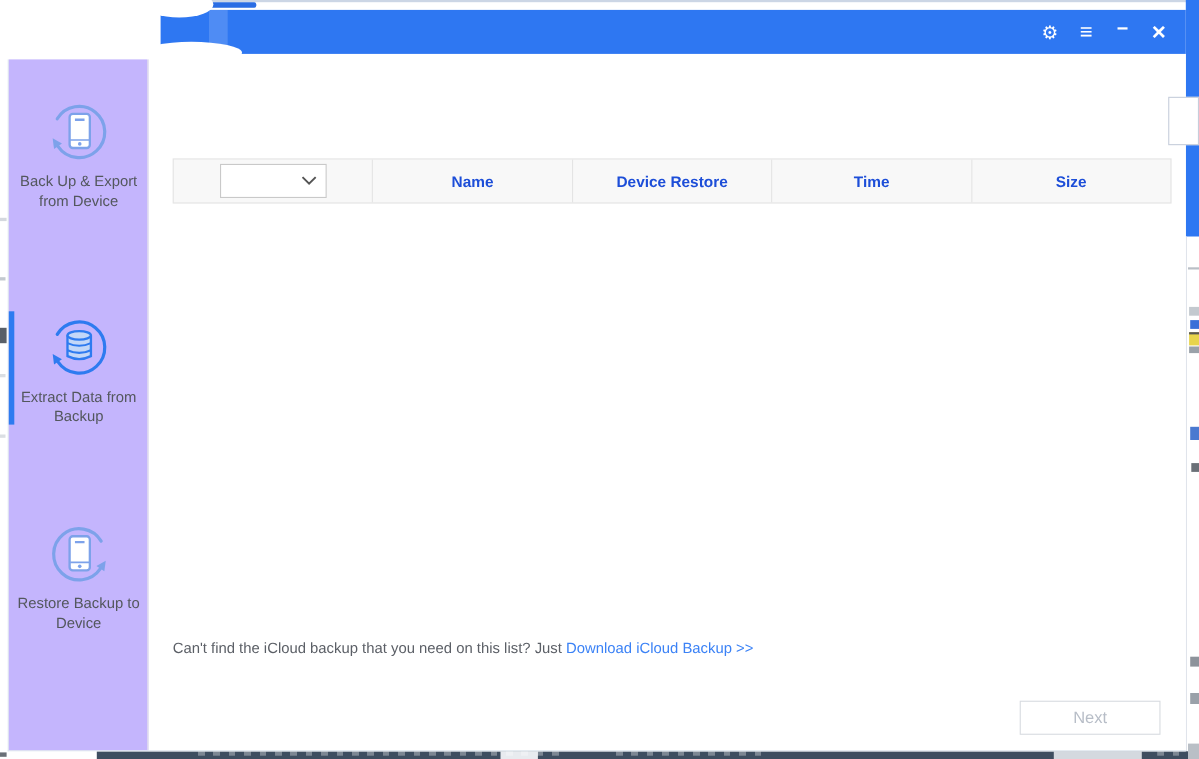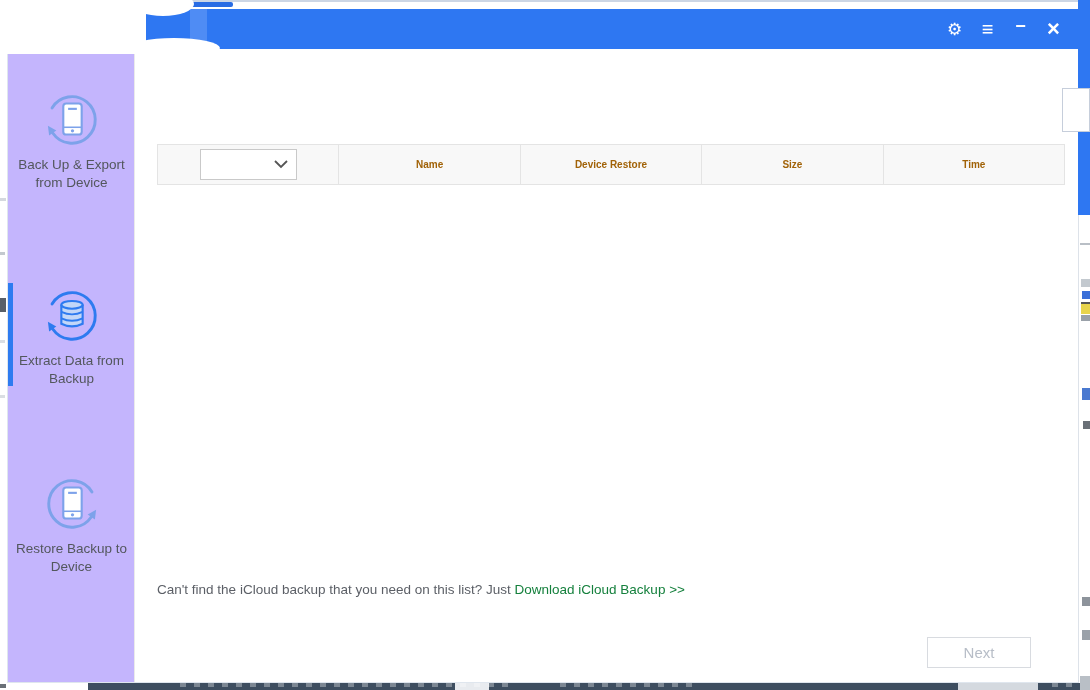--- a/index.html
+++ b/index.html
@@ -44,28 +44,28 @@
              align-items:center;gap:5px;cursor:pointer;}
   .side-item .lbl{width:114px;text-align:center;font-size:13.5px;line-height:17.5px;color:#53575d;}
   .active-bar{position:absolute;left:0;top:234px;width:5px;height:103px;background:#2e7bf0;}
 
   
   .content{position:absolute;left:128px;top:40px;right:0;bottom:0;}
   .heading{position:absolute;left:21px;top:49px;font-size:15px;color:#5d6166;}
   .thead{position:absolute;left:21px;top:95px;width:908px;height:41px;display:flex;
          background:#f8f8f8;border:1px solid #e4e4e4;box-sizing:border-box;}
   .th{flex:1;display:flex;align-items:center;justify-content:center;
-      font-size:10px;font-weight:bold;color:#a16207;border-left:1px solid #e4e4e4;box-sizing:border-box;}
+      font-size:14px;font-weight:bold;color:#1d4ed8;border-left:1px solid #e4e4e4;box-sizing:border-box;}
   .th:first-child{border-left:none;}
   .dropdown{width:97px;height:31px;background:#fff;border:1px solid #c9c9c9;box-sizing:border-box;
             display:flex;align-items:center;padding:0 8px;cursor:pointer;}
   .dropdown .val{flex:1;font-size:13px;color:#444;font-weight:normal;}
   .footer-note{position:absolute;left:21px;top:533px;font-size:13.5px;color:#5b5f66;}
-  .link{color:#15803d;cursor:pointer;text-decoration:none;}
-  .next-btn{position:absolute;left:791px;top:588px;width:104px;height:31px;background:#fff;
+  .link{color:#3b82f6;cursor:pointer;text-decoration:none;}
+  .next-btn{position:absolute;left:791px;top:588px;width:128px;height:31px;background:#fff;
             border:1px solid #d8dbe0;color:#b7bdc7;font-size:15px;display:flex;
             align-items:center;justify-content:center;box-sizing:border-box;}
 </style>
 </head>
 <body>
 
 <div class="page">
 
   <div class="top-edge"></div>
   <div class="top-dash"></div>
@@ -165,22 +165,22 @@
         <div class="th">
           <div class="dropdown">
             <span class="val"></span>
             <svg width="14" height="9" viewBox="0 0 14 9">
               <path d="M1 1 L7 7 L13 1" stroke="#555" stroke-width="1.8" fill="none"></path>
             </svg>
           </div>
         </div>
         <div class="th">Name</div>
         <div class="th">Device Restore</div>
+        <div class="th">Time</div>
         <div class="th">Size</div>
-        <div class="th">Time</div>
       </div>
 
       <div class="footer-note">
         <span>Can't find the iCloud backup that you need on this list? Just </span><a class="link">Download iCloud Backup &gt;&gt;</a>
       </div>
 
       <div class="next-btn">Next</div>
     </div>
   </div>
 

